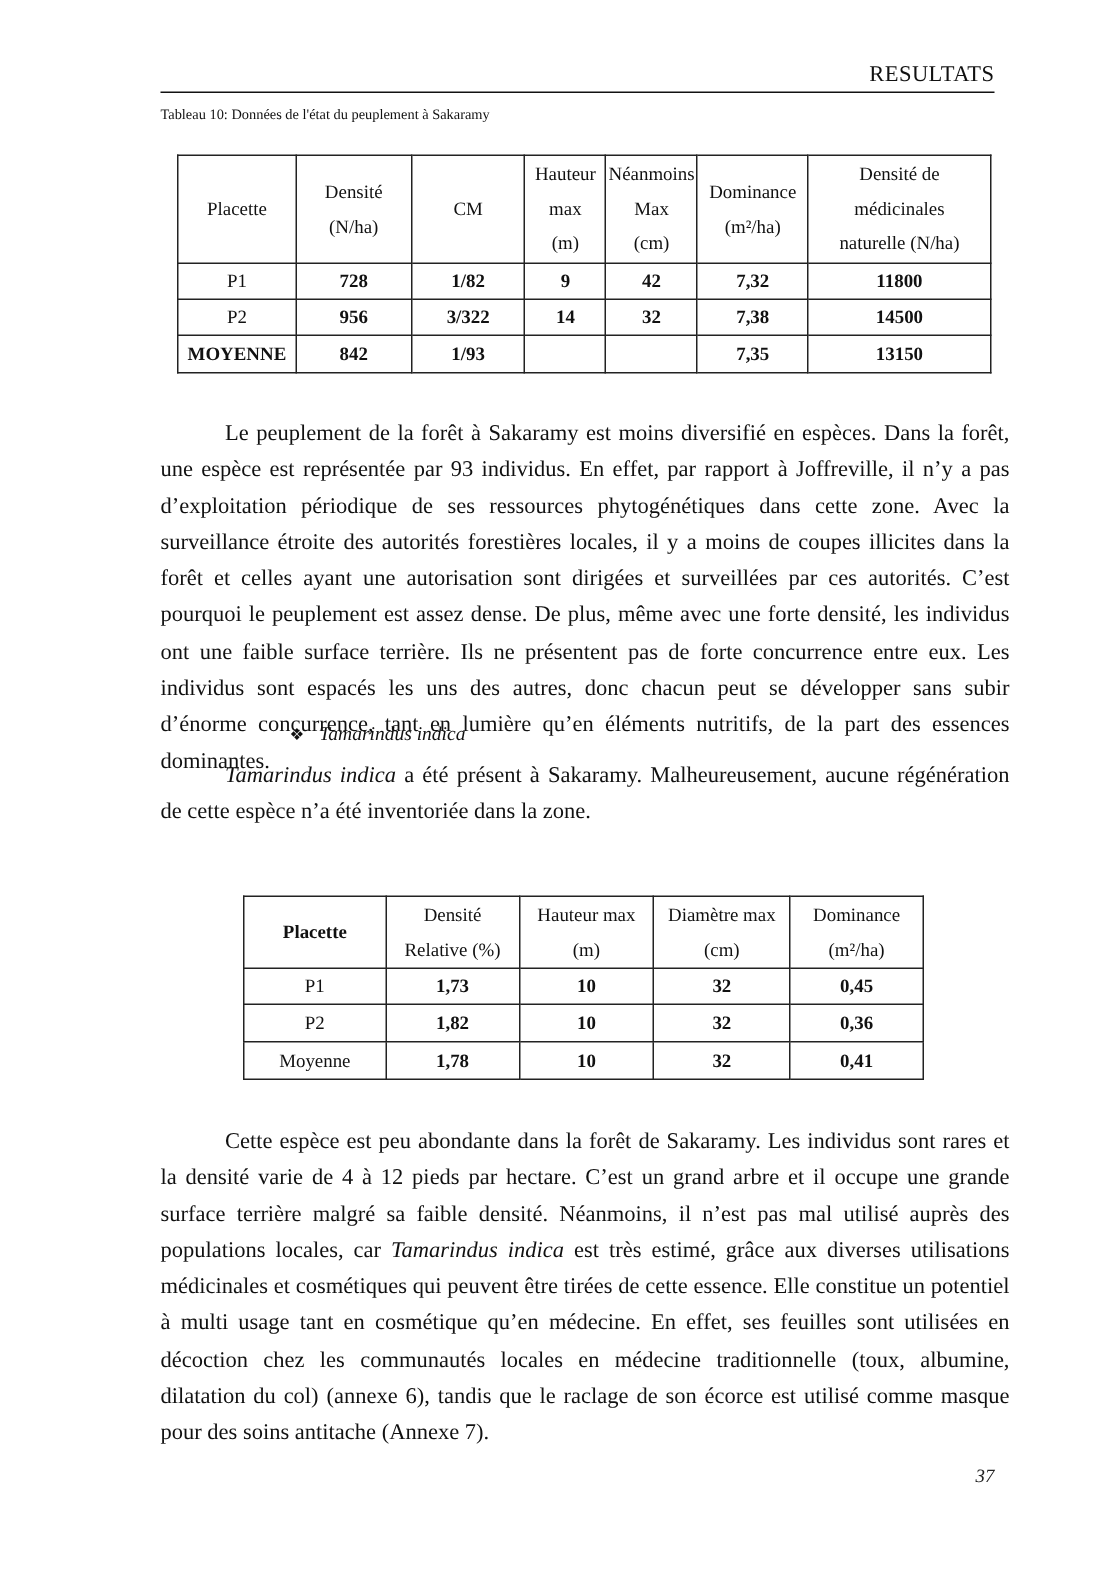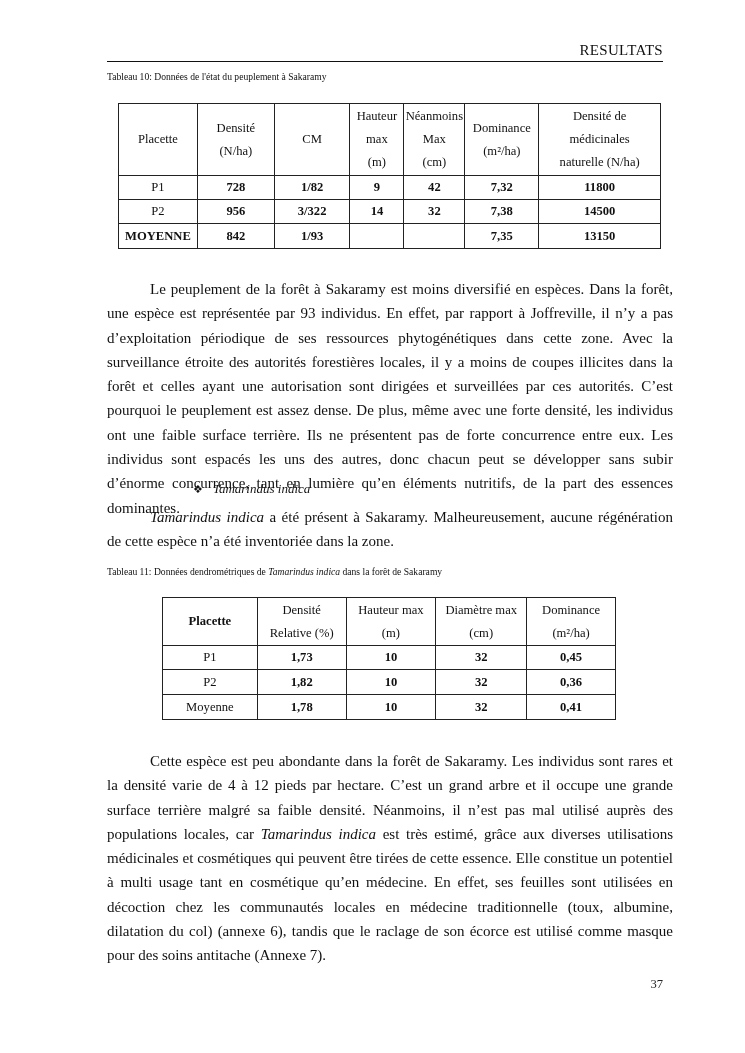--- a/index.html
+++ b/index.html
@@ -37,21 +37,21 @@
   }
   .para .indent { display: inline-block; width: 43px; }
   .para i { font-style: italic; }
   .bullet-title {
     position: absolute; left: 193px; top: 481px;
     font-size: 13px; font-weight: normal; font-style: italic;
   }
   .bullet-title .glyph { font-style: normal; font-size: 11px; margin-right: 10px; }
   .page-num {
     position: absolute; right: 71px; top: 977px;
-    font-size: 12.6px; color: #222;
+    font-size: 12.6px; color: #222; font-style: italic;
   }
 </style>
 </head>
 <body>
 
 <div class="page">
 
   <div class="header-title">RESULTATS</div>
   <div class="header-rule"></div>
 
@@ -108,23 +108,20 @@
     </table>
 
   <div class="para" style="top:277px;"><span class="indent"></span><span>Le peuplement de la forêt à Sakaramy est moins diversifié en espèces. Dans la forêt, une espèce est représentée par 93 individus. En effet, par rapport à Joffreville, il n’y a pas d’exploitation périodique de ses ressources phytogénétiques dans cette zone. Avec la surveillance étroite des autorités forestières locales, il y a moins de coupes illicites dans la forêt et celles ayant une autorisation sont dirigées et surveillées par ces autorités. C’est pourquoi le peuplement est assez dense. De plus, même avec une forte densité, les individus ont une faible surface terrière. Ils ne présentent pas de forte concurrence entre eux. Les individus sont espacés les uns des autres, donc chacun peut se développer sans subir d’énorme concurrence, tant en lumière qu’en éléments nutritifs, de la part des essences dominantes.</span></div>
 
   <div class="bullet-title">
     <span class="glyph">❖</span><span>Tamarindus indica</span>
   </div>
 
   <div class="para" style="top:505px;"><span class="indent"></span><i>Tamarindus indica</i><span> a été présent à Sakaramy. Malheureusement, aucune régénération de cette espèce n’a été inventoriée dans la zone.</span></div>
 
-  <div class="caption" style="top:566px;">
-    <span>Tableau 11: Données dendrométriques de </span><i>Tamarindus indica</i><span> dans la forêt de Sakaramy</span>
-  </div>
 
   <table class="t" style="left:162px; top:597px; width:454px;">
     <colgroup>
       <col style="width:95px">
         <col style="width:89px">
         <col style="width:90px">
         <col style="width:91px">
         <col style="width:89px">
     </colgroup>
     <tbody>

